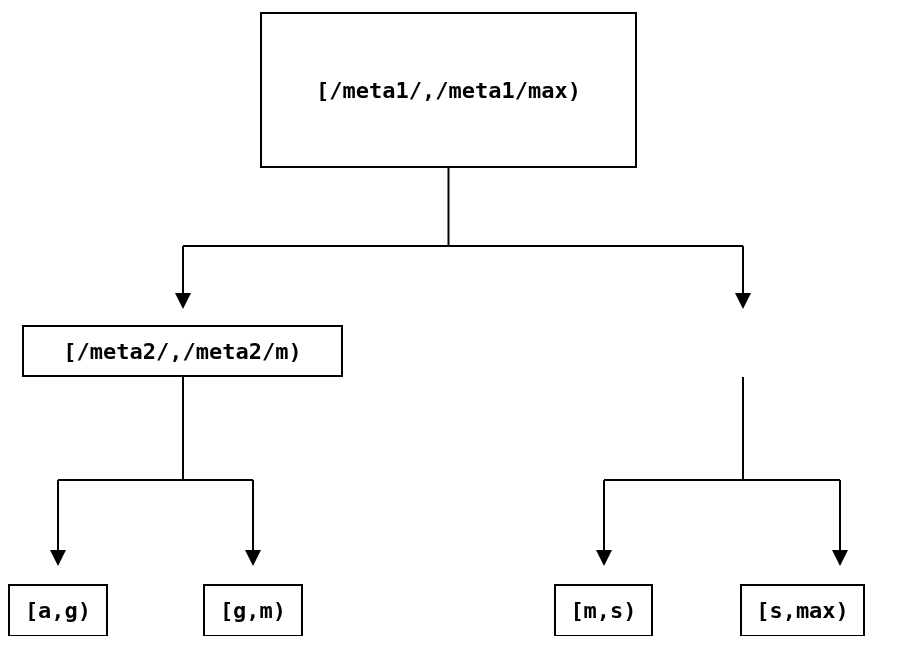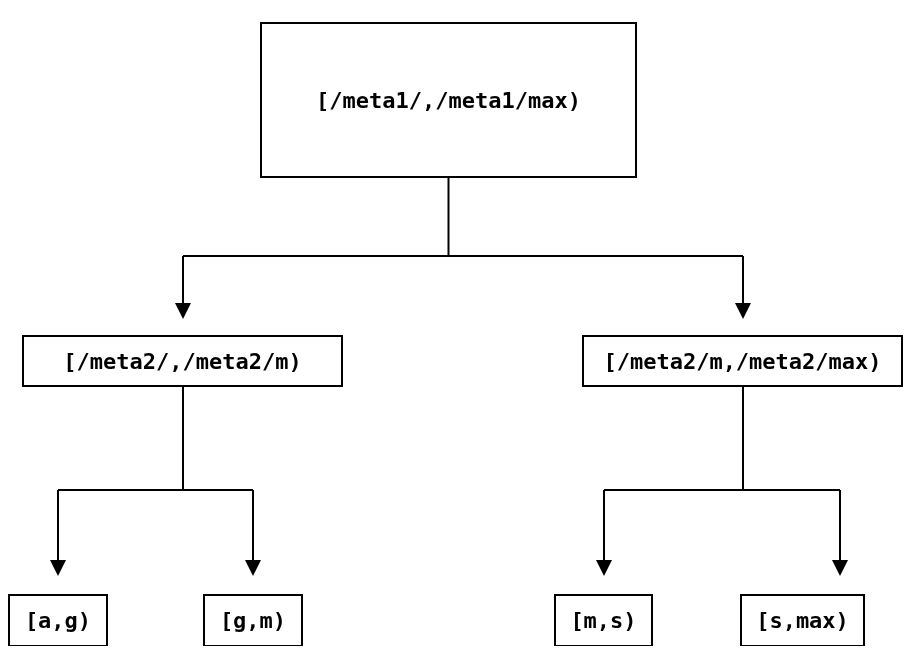--- a/index.html
+++ b/index.html
@@ -12,21 +12,20 @@
     margin: 0;
     padding: 0;
     background: var(--bg);
   }
   .canvas {
     position: relative;
     width: 912px;
     height: 636px;
     background: var(--bg);
     overflow: hidden;
-    margin-top: 10px;
   }
   .edges {
     position: absolute;
     left: 0;
     top: 0;
     width: 912px;
     height: 652px;
   }
   .edges path.line {
     stroke: var(--line);
@@ -94,23 +93,20 @@
   </svg>
 
   <div class="node n-root">
     <span>[/meta1/,/meta1/max)</span>
   </div>
 
   <div class="node n-ml">
     <span>[/meta2/,/meta2/m)</span>
   </div>
 
-  <div class="node n-mr">
-    <span>[/meta2/m,/meta2/max)</span>
-  </div>
 
   <div class="node n-l1">
     <span>[a,g)</span>
   </div>
 
   <div class="node n-l3">
     <span>[m,s)</span>
   </div>
 
   <div class="node n-l2">

